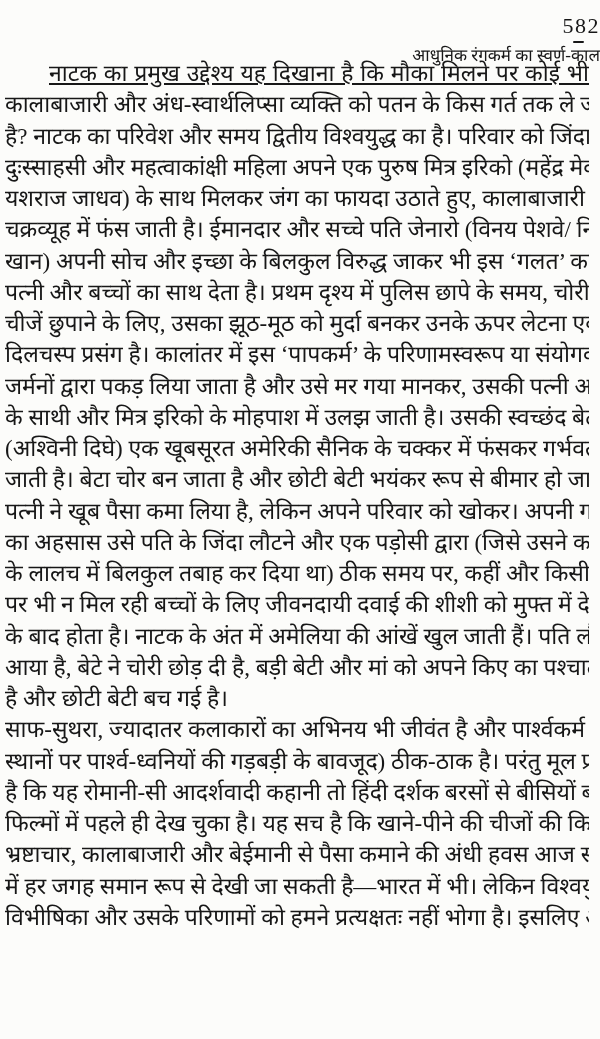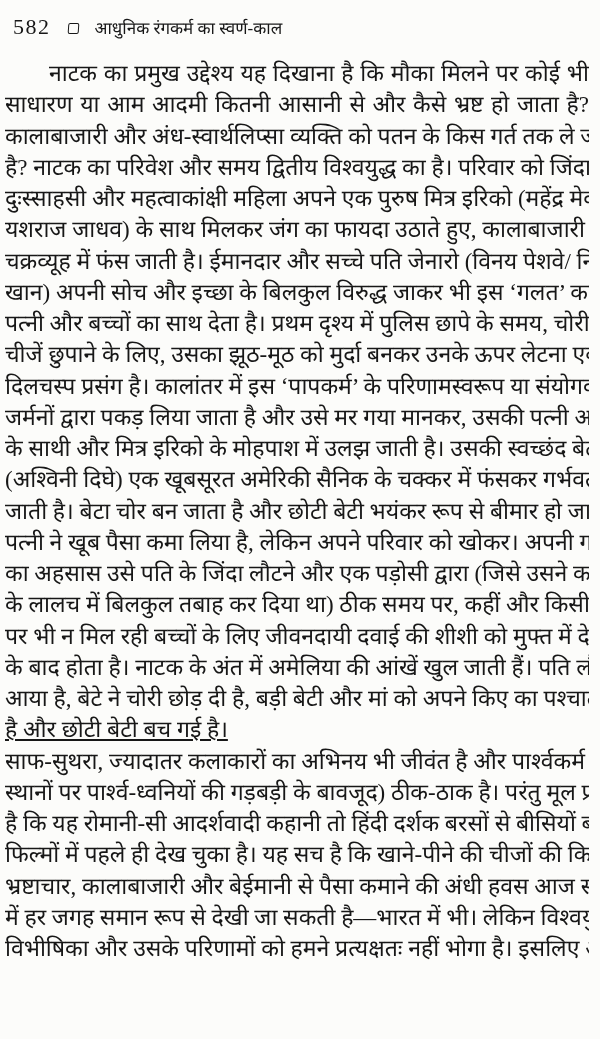--- a/index.html
+++ b/index.html
@@ -15,23 +15,24 @@
   .page {
     position: relative;
     width: 600px;
     height: 1039px;
     background: var(--paper);
     color: var(--ink);
     overflow: hidden;
   }
   .pg-header {
     display: flex;
-    align-items: center;
+    align-items: flex-end;
     padding: 13px 0 0 13px;
     height: 41px;
+    flex-direction: column;
   }
   .pg-num {
     font-size: 22px;
     letter-spacing: 1.5px;
     font-family: "Liberation Serif", "DejaVu Serif", serif;
   }
   .sq {
     display: inline-block;
     width: 11px;
     height: 11px;
@@ -50,36 +51,35 @@
   .line {
     font-size: 23px;
     line-height: 31.25px;
     height: 31.25px;
     overflow: hidden;
     white-space: nowrap;
     text-align: justify;
     text-align-last: justify;
     text-justify: inter-word;
   }
-  .line.indent { text-indent: 44px; }
-  .line.flush { text-align-last: left; text-decoration: underline; }
+  .line.indent { text-indent: 44px; text-decoration: underline; }
+  .line.flush { text-align-last: left; }
 </style>
 </head>
 <body>
 
 <main class="page">
   <header class="pg-header">
     <span class="pg-num">582</span>
     <span class="sq"></span>
     <span class="book-title">आधुनिक रंगकर्म का स्वर्ण-काल</span>
   </header>
   <section class="body-text" id="body-text">
       <div class="paragraph">
         <div class="line indent">नाटक का प्रमुख उद्देश्य यह दिखाना है कि मौका मिलने पर कोई भी</div>
-        <div class="line">साधारण या आम आदमी कितनी आसानी से और कैसे भ्रष्ट हो जाता है?</div>
         <div class="line">कालाबाजारी और अंध-स्वार्थलिप्सा व्यक्ति को पतन के किस गर्त तक ले जा सकती</div>
         <div class="line">है? नाटक का परिवेश और समय द्वितीय विश्वयुद्ध का है। परिवार को जिंदा रखने</div>
         <div class="line">दुःस्साहसी और महत्वाकांक्षी महिला अपने एक पुरुष मित्र इरिको (महेंद्र मेवाती/</div>
         <div class="line">यशराज जाधव) के साथ मिलकर जंग का फायदा उठाते हुए, कालाबाजारी के</div>
         <div class="line">चक्रव्यूह में फंस जाती है। ईमानदार और सच्चे पति जेनारो (विनय पेशवे/ निसार</div>
         <div class="line">खान) अपनी सोच और इच्छा के बिलकुल विरुद्ध जाकर भी इस ‘गलत’ काम में</div>
         <div class="line">पत्नी और बच्चों का साथ देता है। प्रथम दृश्य में पुलिस छापे के समय, चोरी की</div>
         <div class="line">चीजें छुपाने के लिए, उसका झूठ-मूठ को मुर्दा बनकर उनके ऊपर लेटना एक</div>
         <div class="line">दिलचस्प प्रसंग है। कालांतर में इस ‘पापकर्म’ के परिणामस्वरूप या संयोगवश जेनारो</div>
         <div class="line">जर्मनों द्वारा पकड़ लिया जाता है और उसे मर गया मानकर, उसकी पत्नी अपने धंधे</div>

